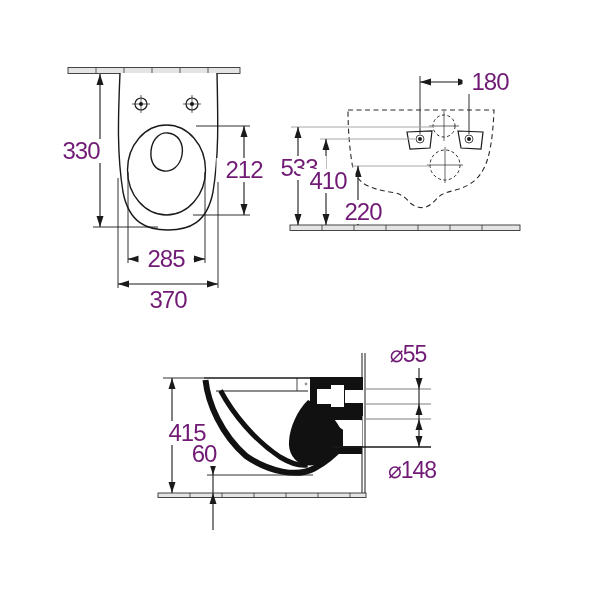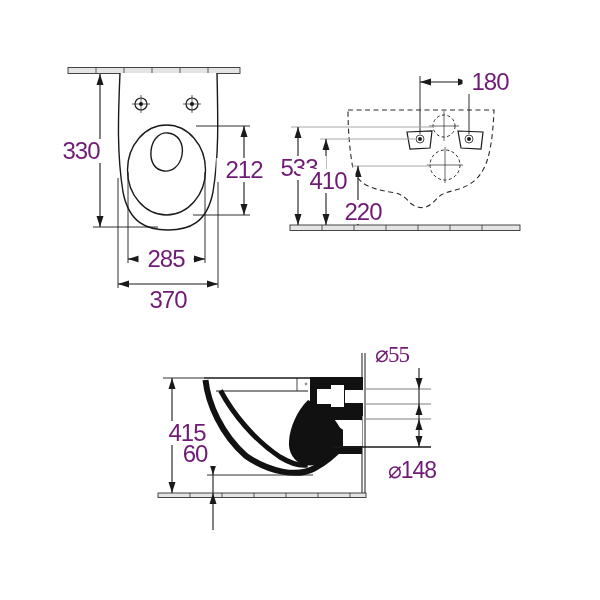--- a/index.html
+++ b/index.html
@@ -234,17 +234,17 @@
 <div class="dim-label" style="left:244px;top:170px;">212</div>
 <div class="dim-label" style="left:166px;top:259px;">285</div>
 <div class="dim-label" style="left:168px;top:300px;">370</div>
 
 <div class="dim-label" style="left:490px;top:82px;">180</div>
 <div class="dim-label" style="left:299px;top:168px;">533</div>
 <div class="dim-label" style="left:328px;top:181px;">410</div>
 <div class="dim-label" style="left:363px;top:196px;margin-top:16px;">220</div>
 
 <div class="dim-label" style="left:166px;top:433px;margin-left:21px;">415</div>
-<div class="dim-label" style="left:195px;top:454px;">60</div>
-<div class="dim-label dia" style="left:392px;top:354px;font-family:Liberation Serif, serif;">⌀55</div>
+<div class="dim-label" style="left:204px;top:454px;">60</div>
+<div class="dim-label dia" style="left:408px;top:354px;">⌀55</div>
 <div class="dim-label dia" style="left:412px;top:470px;">⌀148</div>
 
 </div>
 
 </body></html>

